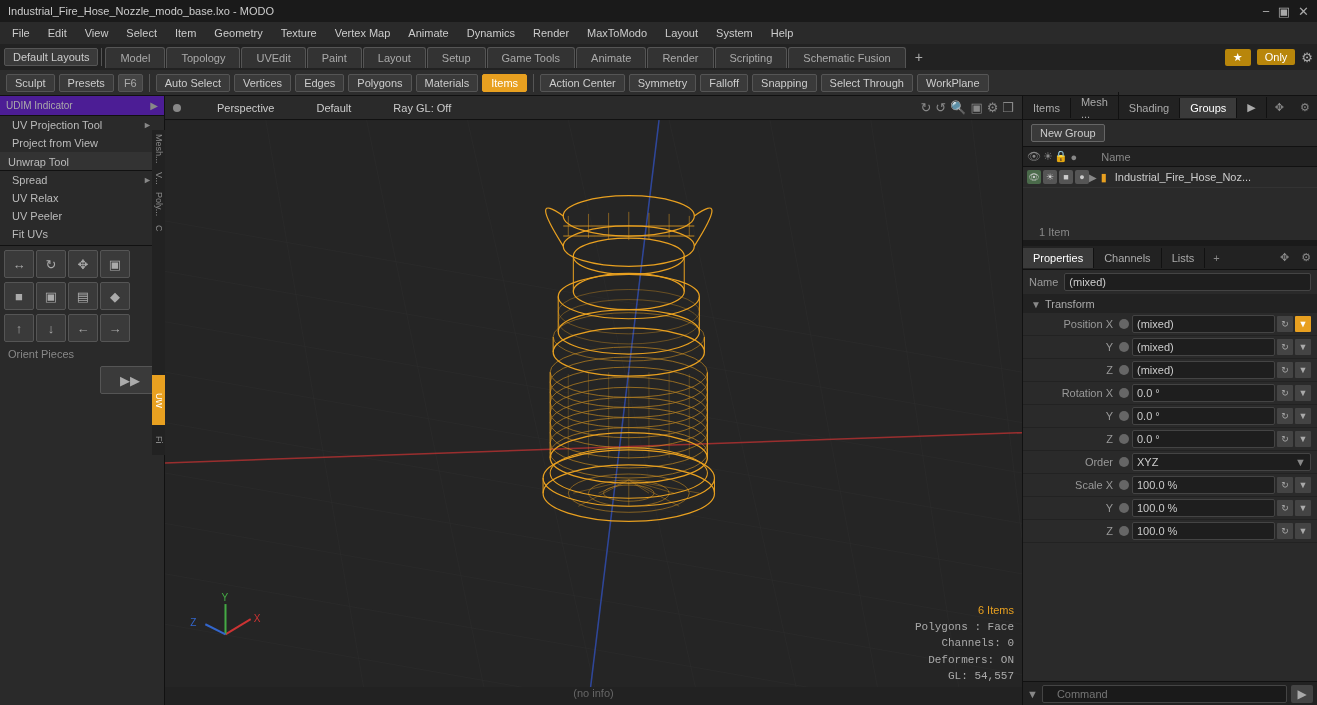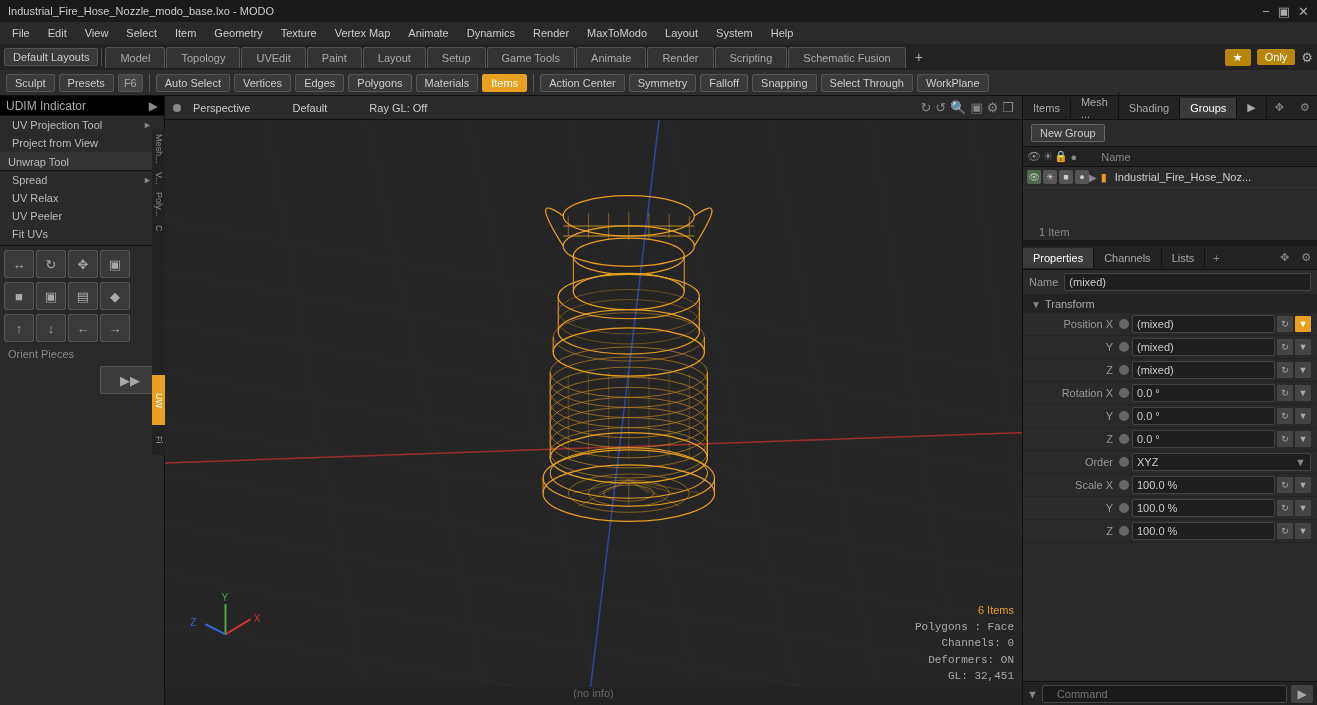--- a/index.html
+++ b/index.html
@@ -117,25 +117,25 @@
     
     #left-panel {
       width: 165px;
       background: #2a2a2a;
       border-right: 1px solid #111;
       overflow: hidden;
       flex-shrink: 0;
     }
     .left-panel-header {
       height: 20px;
-      background: #000000;
+      background: #4c1d95;
       padding: 0 6px;
       display: flex;
       align-items: center;
-      font-size: 12px;
+      font-size: 10px;
       color: #aaa;
       border-bottom: 1px solid #111;
     }
     .left-section-title {
       font-size: 11px;
       color: #bbb;
       padding: 4px 8px 2px;
       background: #333;
       border-bottom: 1px solid #111;
       cursor: pointer;
@@ -186,20 +186,21 @@
       padding: 0 8px;
       gap: 12px;
       border-bottom: 1px solid #111;
     }
     .vp-label {
       font-size: 11px;
       color: #ccc;
       display: flex;
       align-items: center;
       gap: 4px;
+      margin-left: 24px;
     }
     .vp-dot { width: 8px; height: 8px; border-radius: 50%; background: #888; }
     .vp-icons { margin-left: auto; display: flex; gap: 4px; }
     .vp-icon { color: #888; font-size: 13px; cursor: pointer; }
 
     #viewport-canvas {
       width: 100%;
       height: calc(100% - 24px);
       position: relative;
       background: #252525;
@@ -706,21 +707,21 @@
           <text x="-4" y="-33" fill="#44aa44" font-size="10">Y</text>
           <text x="-35" y="-8" fill="#3366cc" font-size="10">Z</text>
         </g>
       </svg>
 
       <div id="statusbar">
         <div style="color:#e8a020;">6 Items</div>
         <div class="status-item">Polygons : Face</div>
         <div class="status-item">Channels: 0</div>
         <div class="status-item">Deformers: ON</div>
-        <div class="status-item">GL: 32,451</div>
+        <div class="status-item">GL: 54,557</div>
         <div class="status-item">20 mm</div>
       </div>
 
       <div id="noinfo">
         <span>(no info)</span>
       </div>
     </div>
   </div>
 
   <div id="right-panel">

